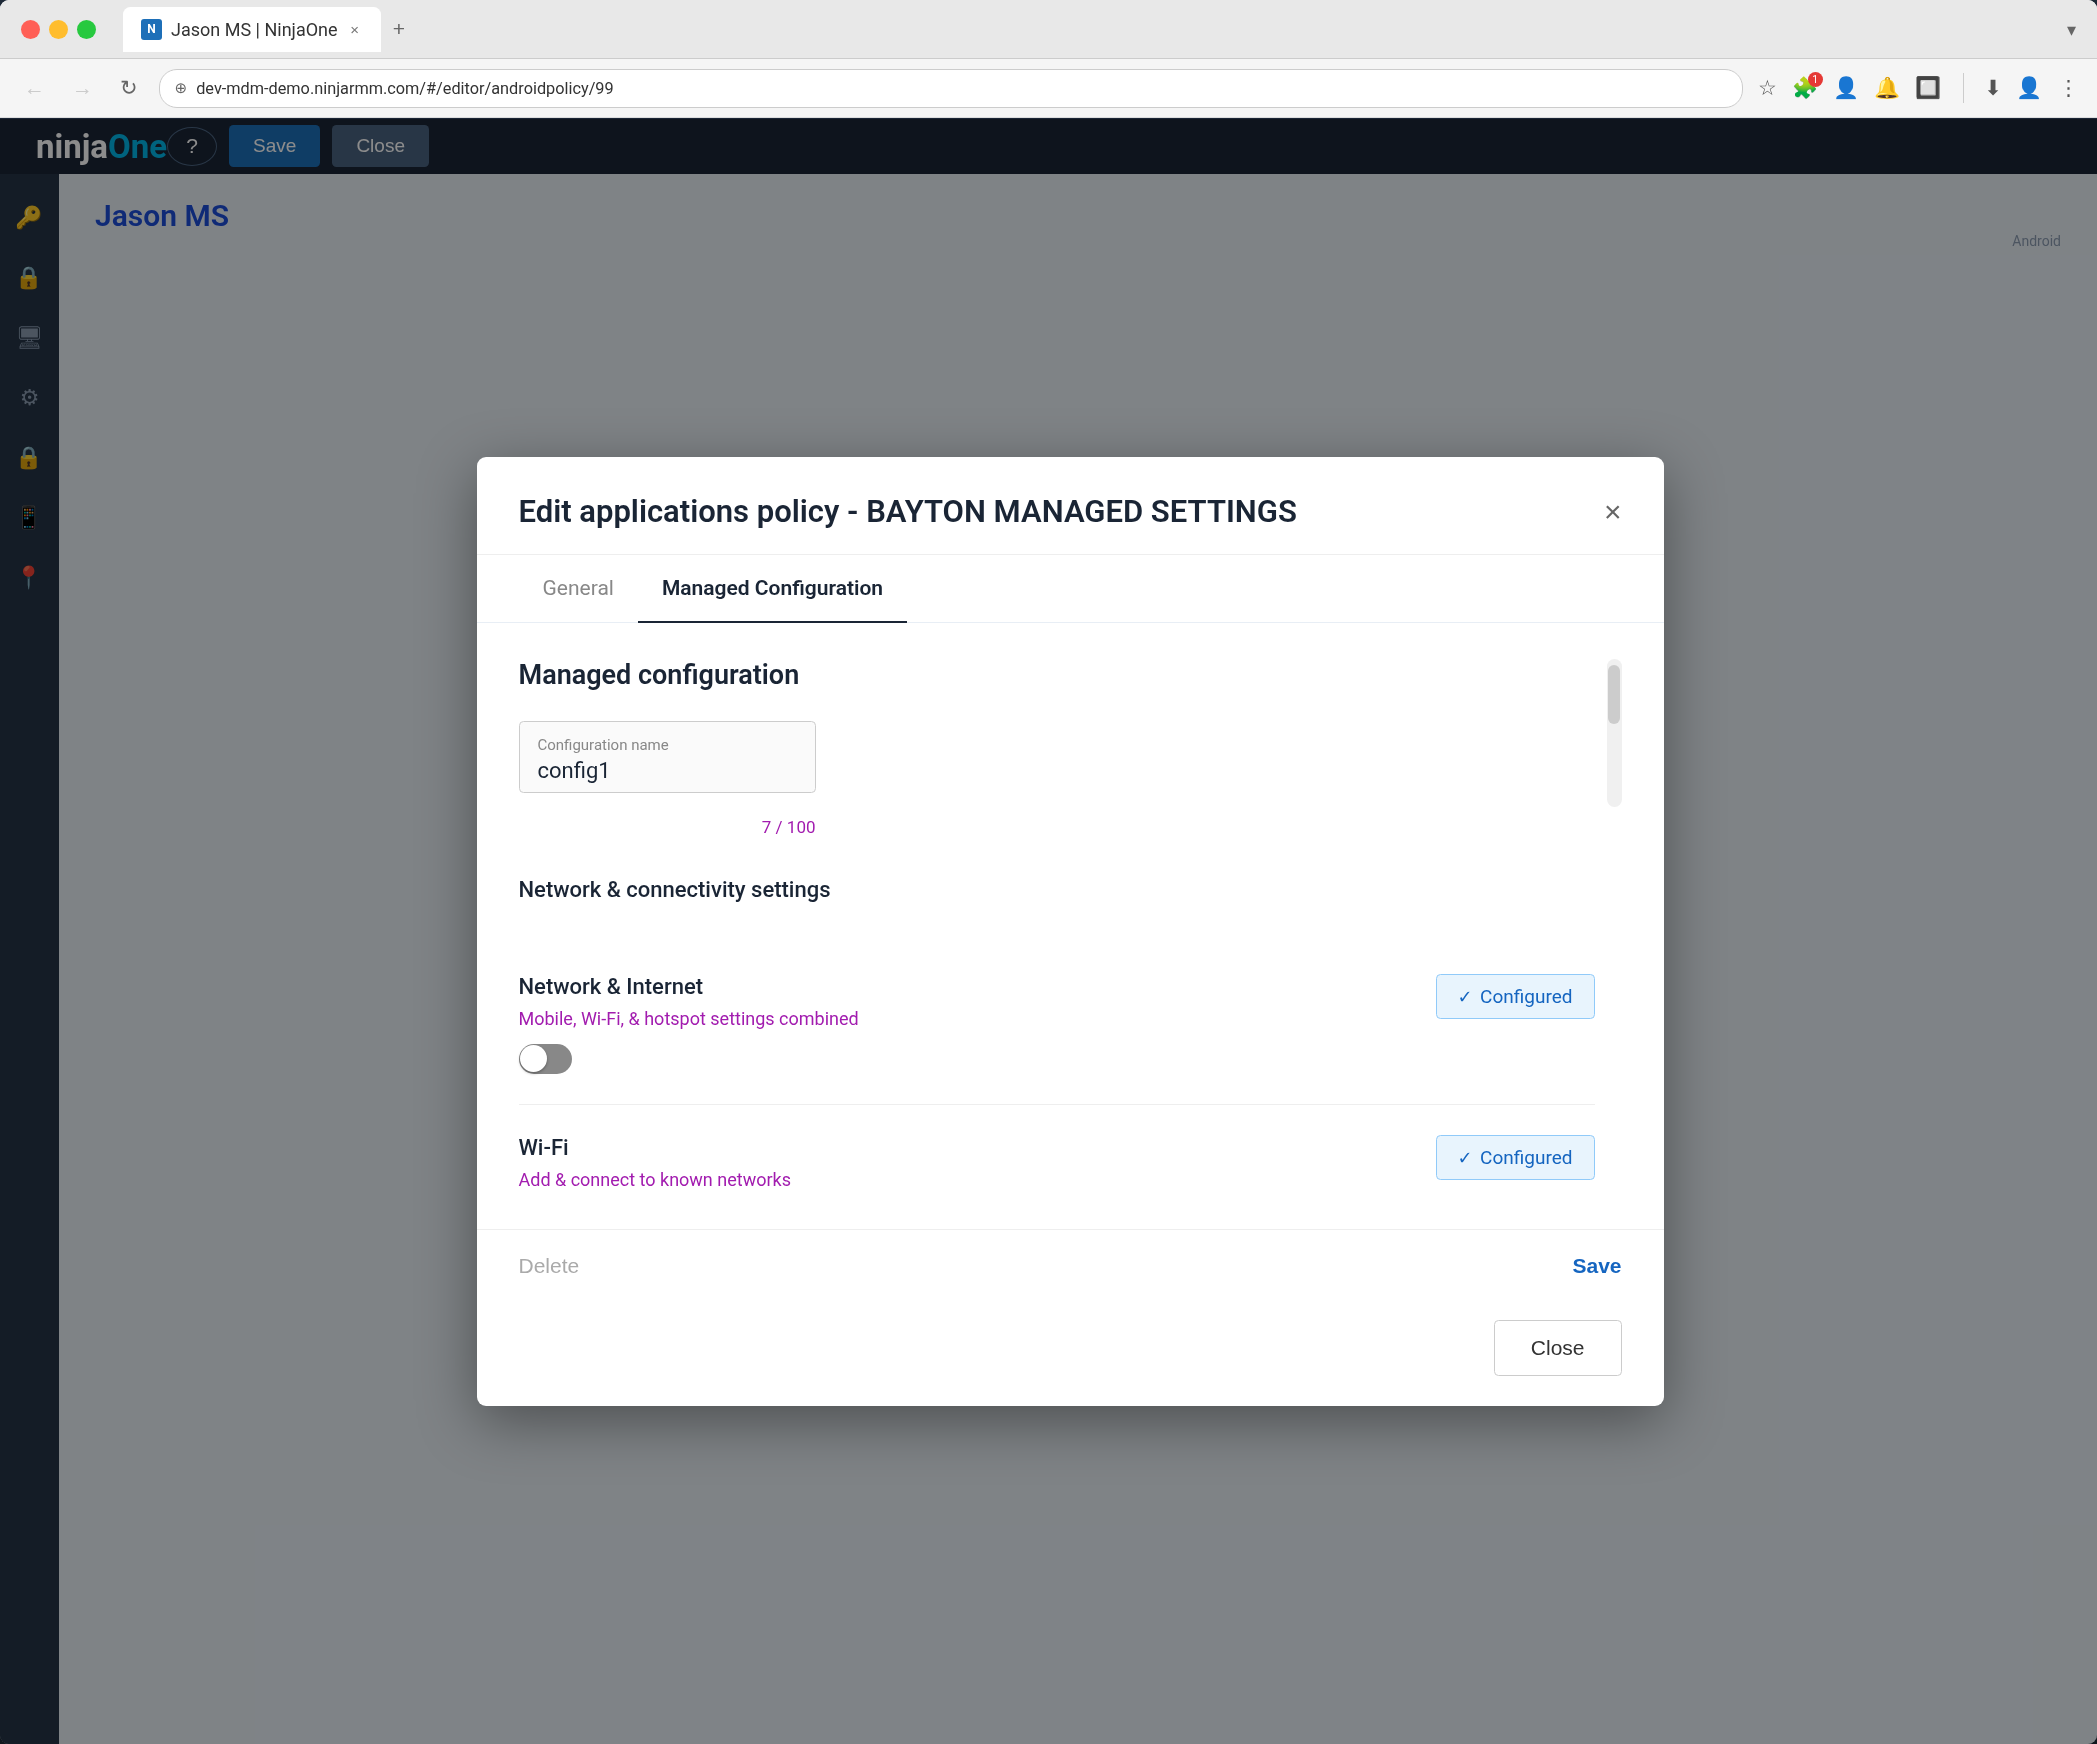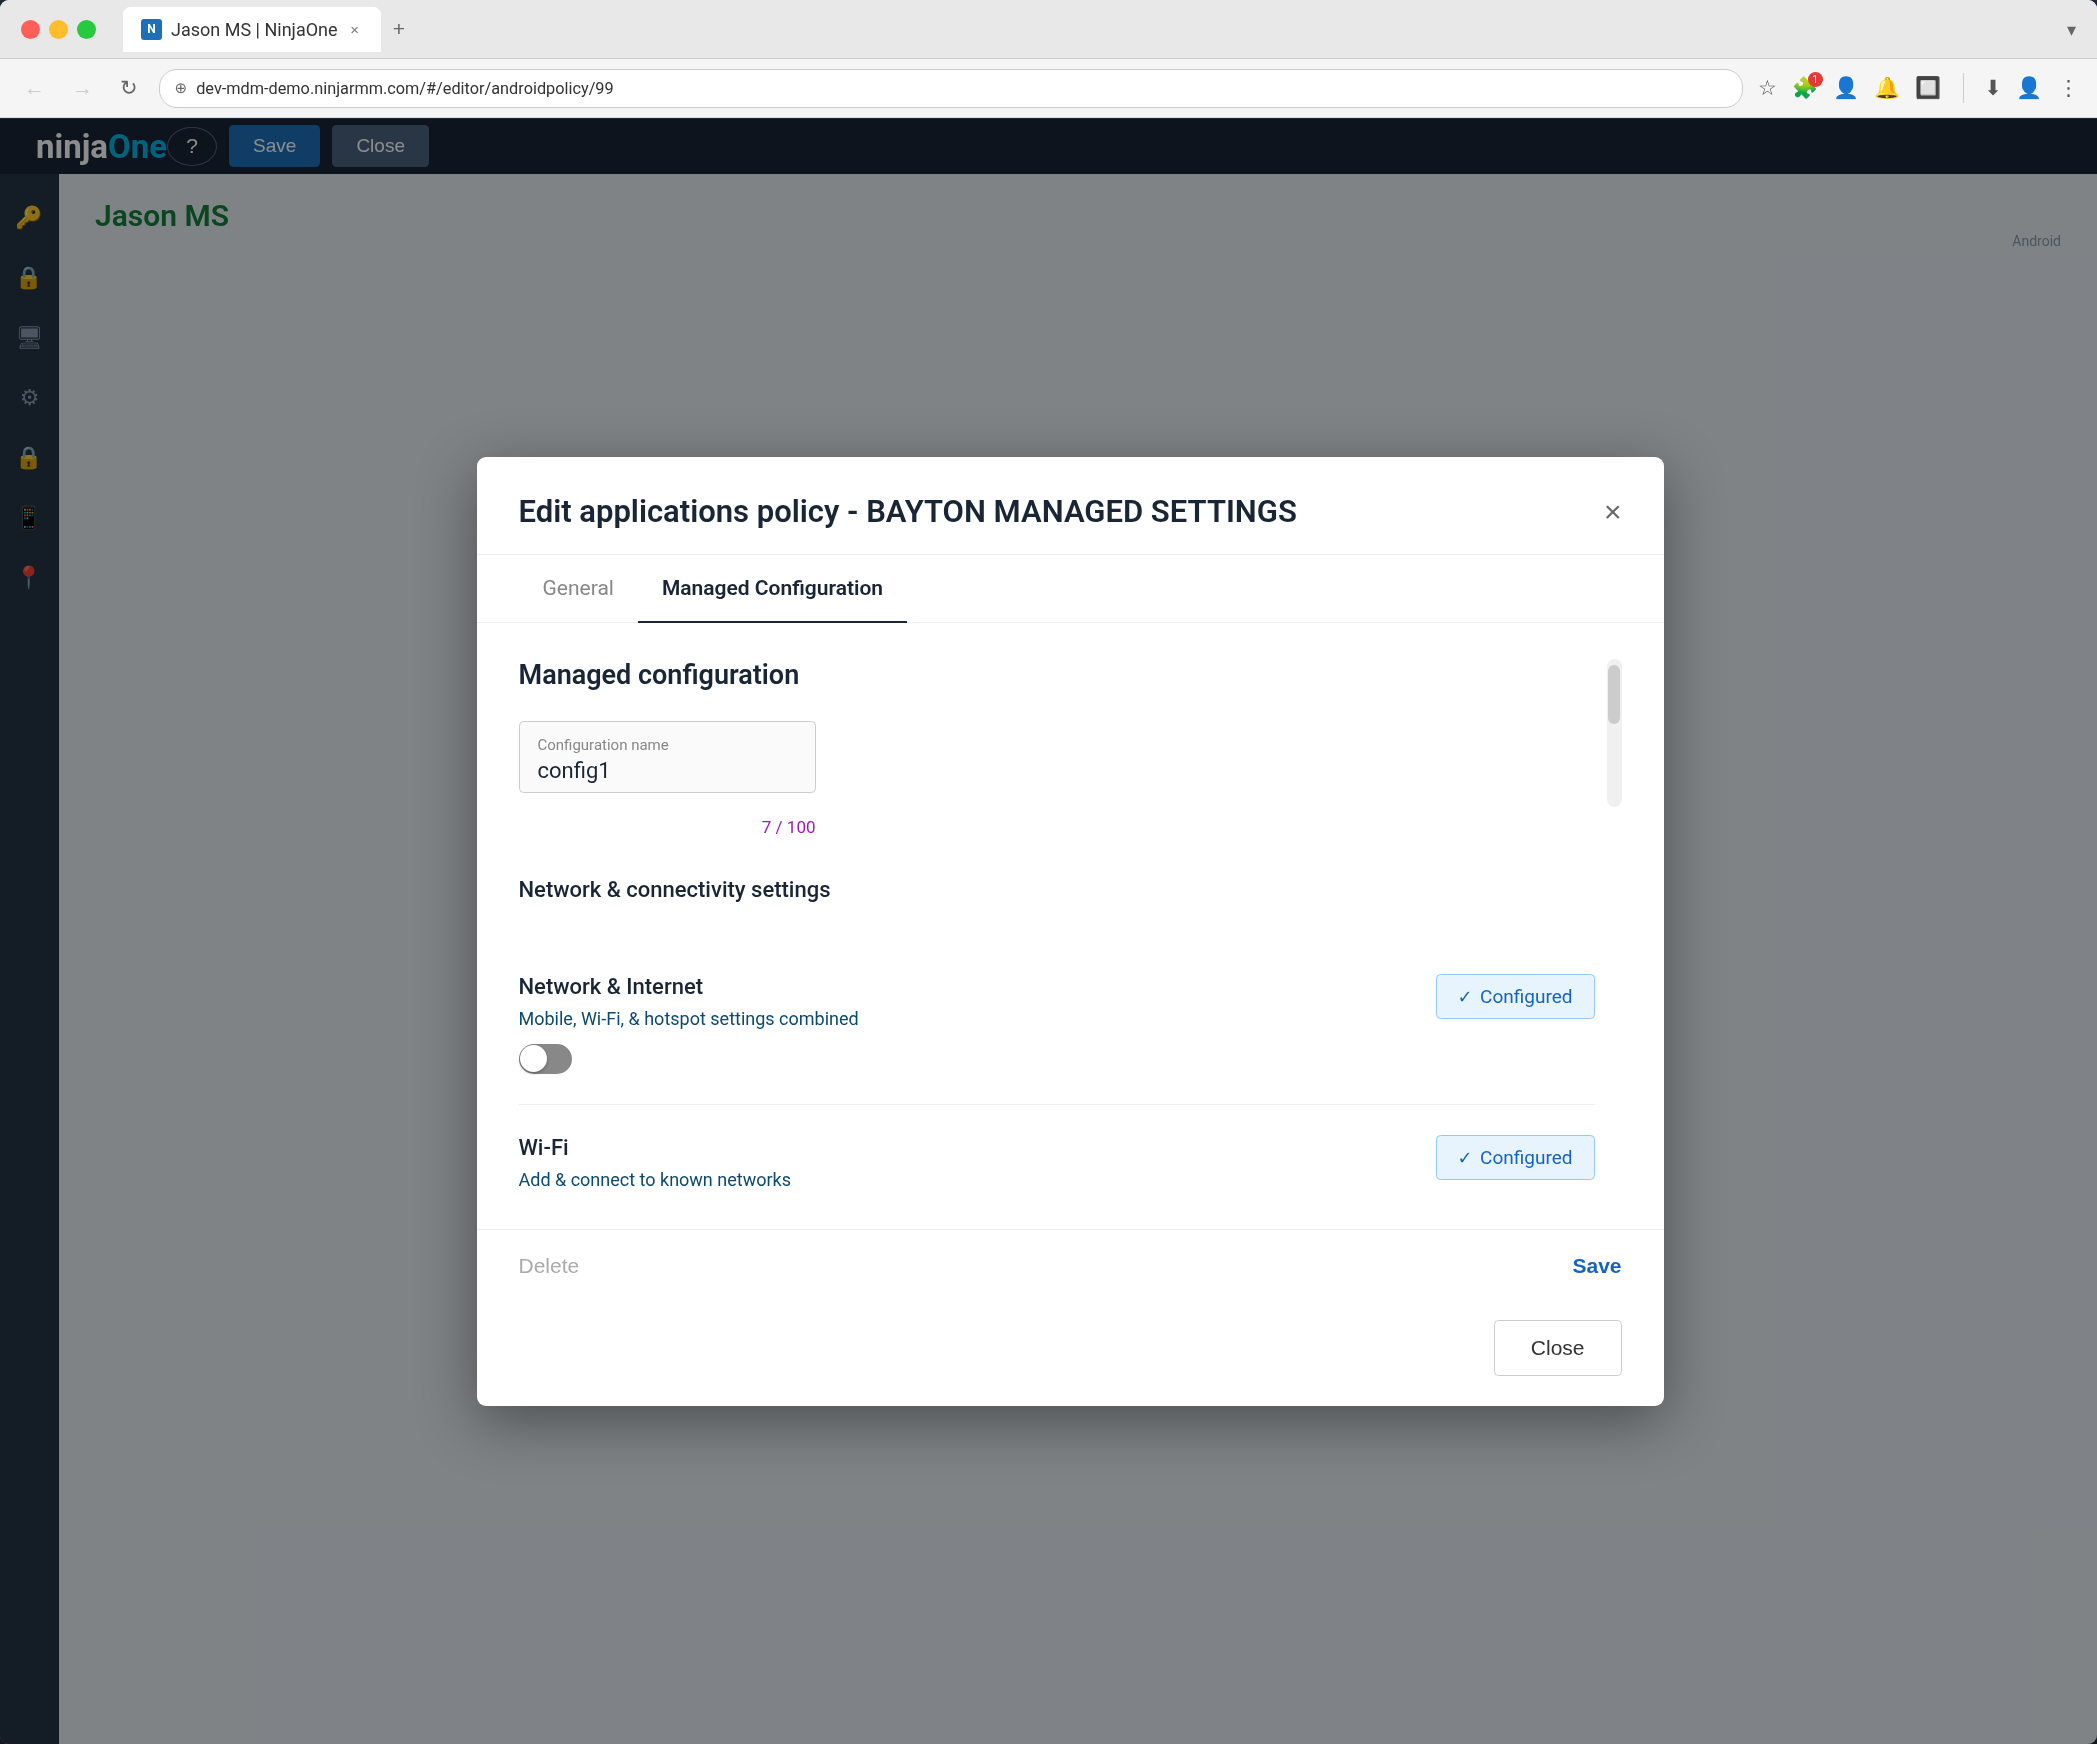--- a/index.html
+++ b/index.html
@@ -260,21 +260,21 @@
       overflow: hidden;
       background: #e8eef5;
     }
 
     .page-header {
       padding: 24px 36px 12px;
     }
     .page-title {
       font-size: 30px;
       font-weight: 600;
-      color: #15803d;
+      color: #1d4ed8;
     }
     .page-subtitle {
       font-size: 14px;
       color: #8a9bb0;
       text-align: right;
     }
 
     
     .overlay {
       position: absolute;
@@ -434,21 +434,21 @@
       flex: 1;
     }
     .settings-item-name {
       font-size: 22px;
       font-weight: 500;
       color: #1a2535;
       margin-bottom: 9px;
     }
     .settings-item-desc {
       font-size: 18px;
-      color: #0c4a6e;
+      color: #a21caf;
       margin-bottom: 15px;
     }
 
     
     .toggle-container {
       display: flex;
       align-items: center;
       gap: 9px;
     }
     .toggle {

